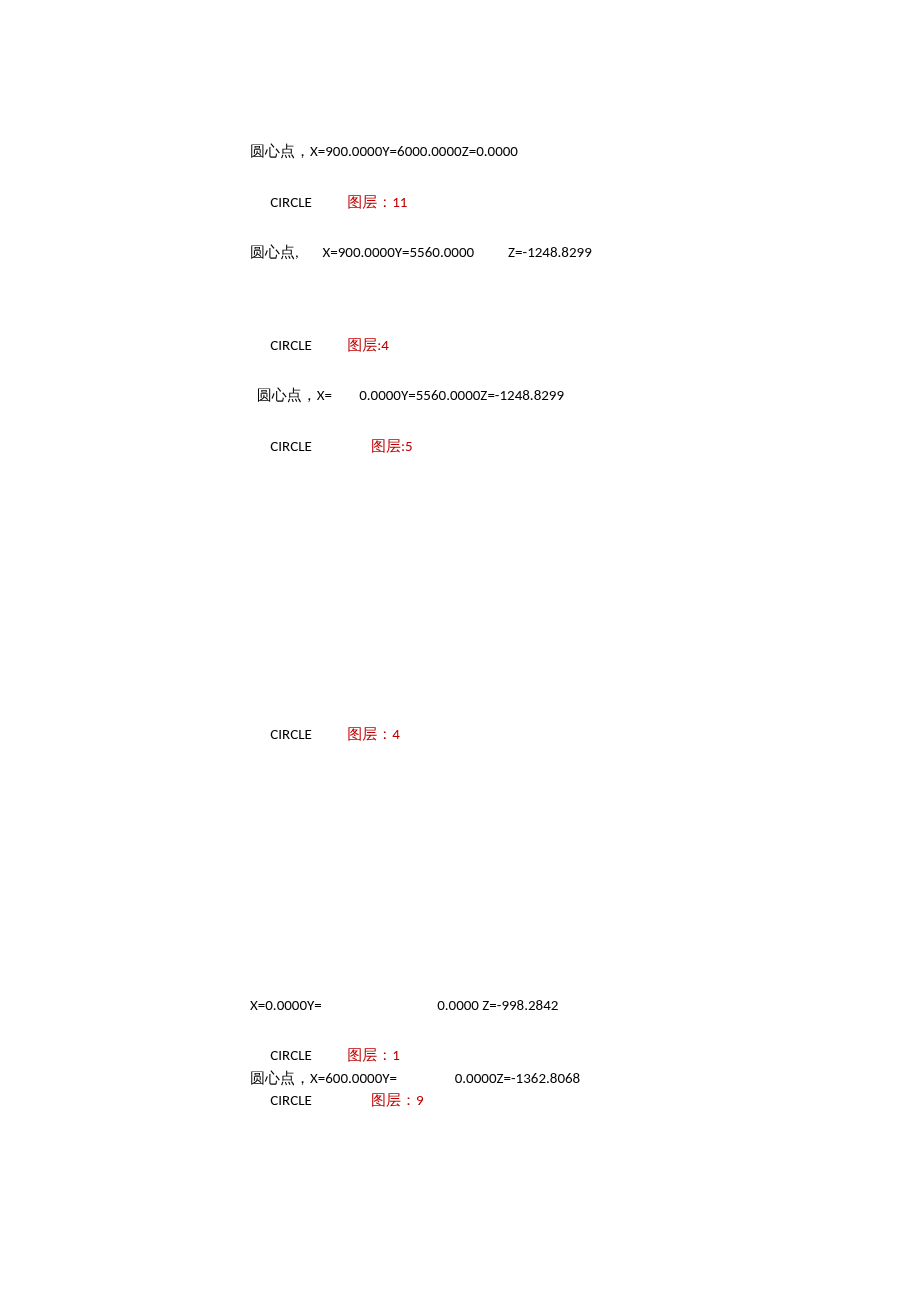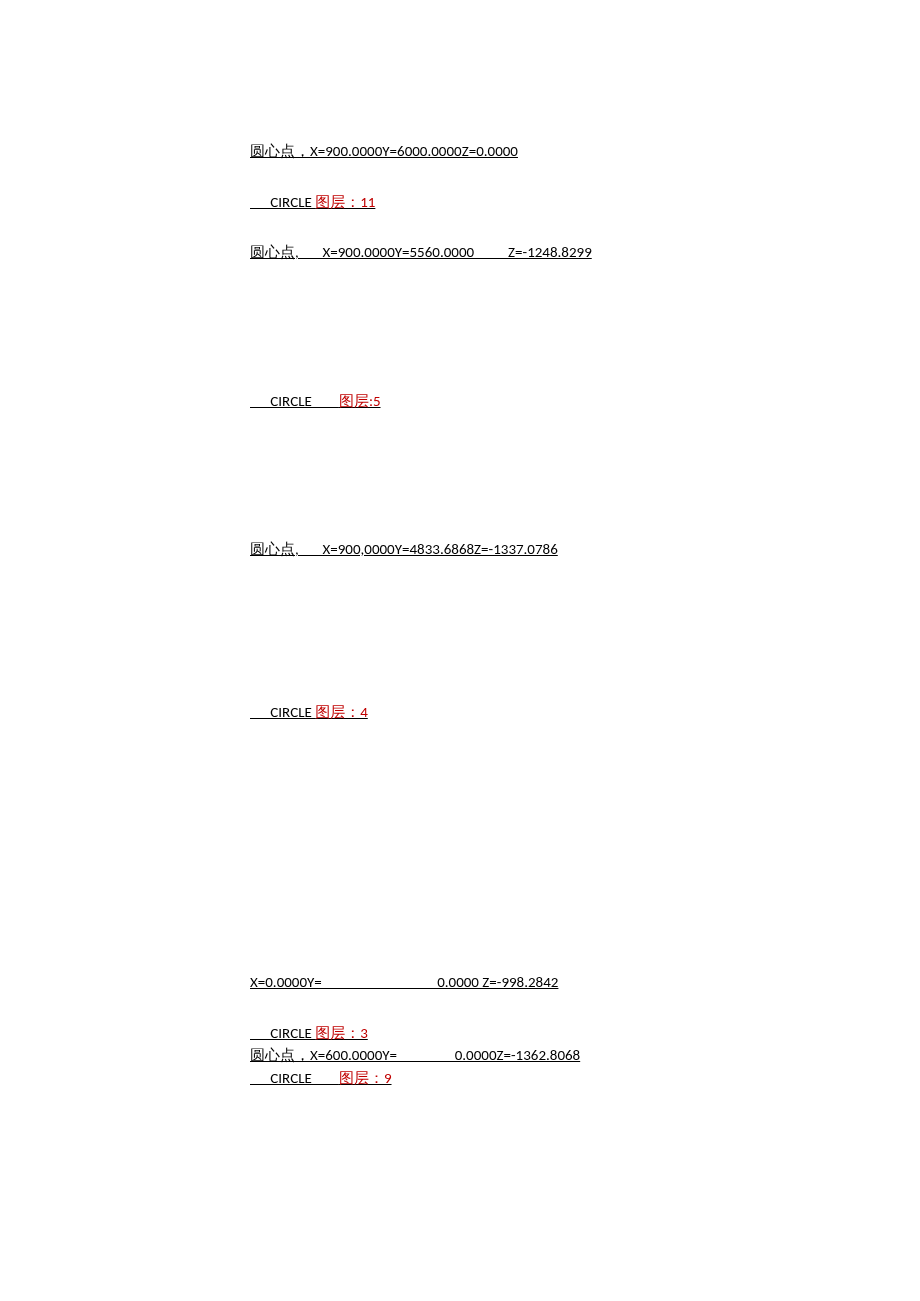--- a/index.html
+++ b/index.html
@@ -12,53 +12,54 @@
     width: 920px;
     height: 1301px;
     position: relative;
   }
   .page {
     position: absolute;
     left: 250px;
     top: 140px;
     width: 500px;
     line-height: 1.5;
-    text-decoration: underline;
   }
   .line {
     white-space: pre;
     margin: 0;
   }
   .red {
     color: #c00000;
+    margin-left: 32px;
   }
   .gap-sm { height: 28px; }
   .gap-md { height: 70px; }
   .gap-lg { height: 140px; }
   .gap-xl { height: 220px; }
 </style>
 </head>
 <body>
 
 <div class="page" id="content">
     <div class="line"><span>圆心点，X=900.0000Y=6000.0000Z=0.0000</span></div>
     <div class="gap-sm"></div>
     <div class="line"><span>      CIRCLE </span><span class="red">图层：11</span></div>
     <div class="gap-sm"></div>
     <div class="line"><span>圆心点,       X=900.0000Y=5560.0000          Z=-1248.8299</span></div>
     <div class="gap-md"></div>
+    <div class="line"><span>      CIRCLE </span><span class="red">图层:4</span></div>
     <div class="gap-sm"></div>
+    <div class="line"><span>  圆心点，X=        0.0000Y=5560.0000Z=-1248.8299</span></div>
     <div class="gap-sm"></div>
     <div class="line"><span>      CIRCLE        </span><span class="red">图层:5</span></div>
     <div class="gap-sm"></div>
     <div class="gap-md"></div>
     <div class="gap-sm"></div>
-    <div class="line"><span>圆心点,       X=900,0000Y=4833.6868Z=-1337.0786</span></div>
     <div class="gap-lg"></div>
     <div class="line"><span>      CIRCLE </span><span class="red">图层：4</span></div>
     <div class="gap-sm"></div>
     <div class="gap-xl"></div>
     <div class="line"><span>X=0.0000Y=                                  0.0000 Z=-998.2842</span></div>
     <div class="gap-sm"></div>
-    <div class="line"><span>      CIRCLE </span><span class="red">图层：3</span></div>
+    <div class="line"><span>      CIRCLE </span><span class="red">图层：1</span></div>
     <div class="line"><span>圆心点，X=600.0000Y=                 0.0000Z=-1362.8068</span></div>
     <div class="line"><span>      CIRCLE        </span><span class="red">图层：9</span></div>
   </div>
 
 </body></html>

